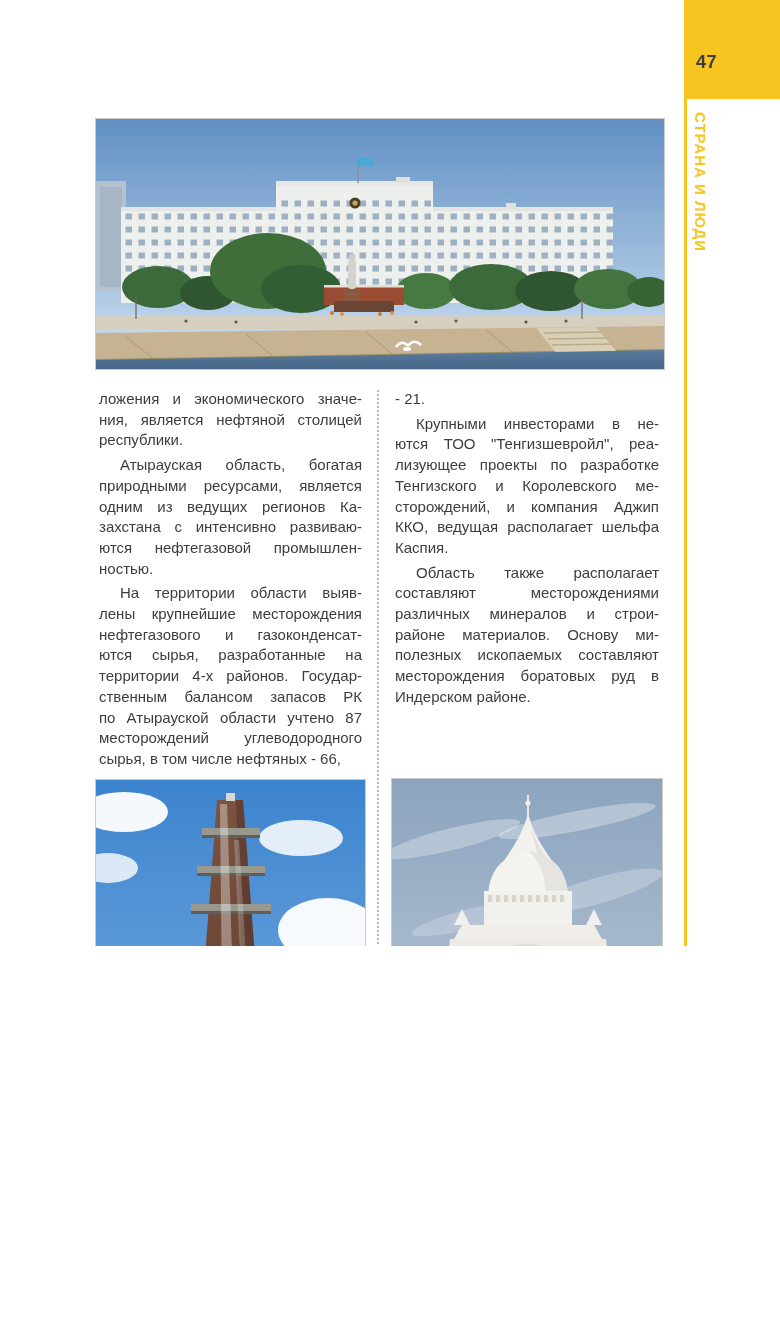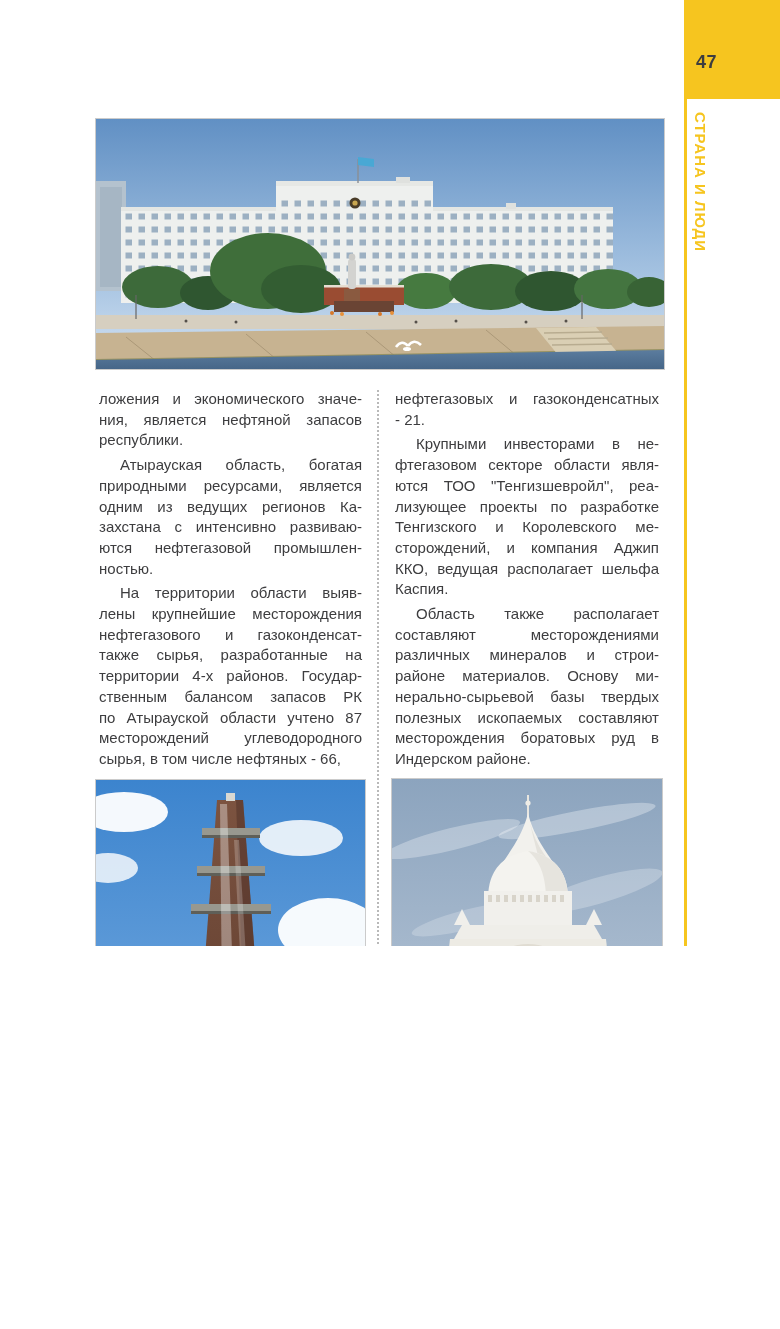--- a/index.html
+++ b/index.html
@@ -132,65 +132,62 @@
       <g>
         <path d="M300 228 Q306 220 312 227 M312 227 Q318 219 325 226" stroke="#ffffff" stroke-width="2.6" fill="none"></path>
         <ellipse cx="311" cy="230" rx="4" ry="2" fill="#ffffff"></ellipse>
       </g>
     </svg>
   </figure>
 
   <div class="col col-left">
       <div class="para">
         <div class="tline j">ложения и экономического значе-</div>
-        <div class="tline j">ния, является нефтяной запасов</div>
+        <div class="tline j">ния, является нефтяной столицей</div>
         <div class="tline">республики.</div>
       </div>
       <div class="para">
         <div class="tline j ind">Атырауская область, богатая</div>
         <div class="tline j">природными ресурсами, является</div>
         <div class="tline j">одним из ведущих регионов Ка-</div>
         <div class="tline j">захстана с интенсивно развиваю-</div>
         <div class="tline j">ются нефтегазовой промышлен-</div>
         <div class="tline">ностью.</div>
       </div>
       <div class="para">
         <div class="tline j ind">На территории области выяв-</div>
         <div class="tline j">лены крупнейшие месторождения</div>
         <div class="tline j">нефтегазового и газоконденсат-</div>
-        <div class="tline j">также сырья, разработанные на</div>
+        <div class="tline j">ются сырья, разработанные на</div>
         <div class="tline j">территории 4-х районов. Государ-</div>
         <div class="tline j">ственным балансом запасов РК</div>
         <div class="tline j">по Атырауской области учтено 87</div>
         <div class="tline j">месторождений углеводородного</div>
         <div class="tline">сырья, в том числе нефтяных - 66,</div>
       </div>
     </div>
   <div class="divider"></div>
   <div class="col col-right">
       <div class="para">
-        <div class="tline j">нефтегазовых и газоконденсатных</div>
         <div class="tline">- 21.</div>
       </div>
       <div class="para">
         <div class="tline j ind">Крупными инвесторами в не-</div>
-        <div class="tline j">фтегазовом секторе области явля-</div>
         <div class="tline j">ются ТОО "Тенгизшевройл", реа-</div>
         <div class="tline j">лизующее проекты по разработке</div>
         <div class="tline j">Тенгизского и Королевского ме-</div>
         <div class="tline j">сторождений, и компания Аджип</div>
         <div class="tline j">ККО, ведущая располагает шельфа</div>
         <div class="tline">Каспия.</div>
       </div>
       <div class="para">
         <div class="tline j ind">Область также располагает</div>
         <div class="tline j">составляют месторождениями</div>
         <div class="tline j">различных минералов и строи-</div>
         <div class="tline j">районе материалов. Основу ми-</div>
-        <div class="tline j">нерально-сырьевой базы твердых</div>
         <div class="tline j">полезных ископаемых составляют</div>
         <div class="tline j">месторождения боратовых руд в</div>
         <div class="tline">Индерском районе.</div>
       </div>
     </div>
 
   <figure class="photo photo-bl" style="margin:0">
     <svg width="269" height="429" viewBox="0 0 269 429">
       <defs>
         <linearGradient id="fsky" x1="0" y1="0" x2="0" y2="1">

